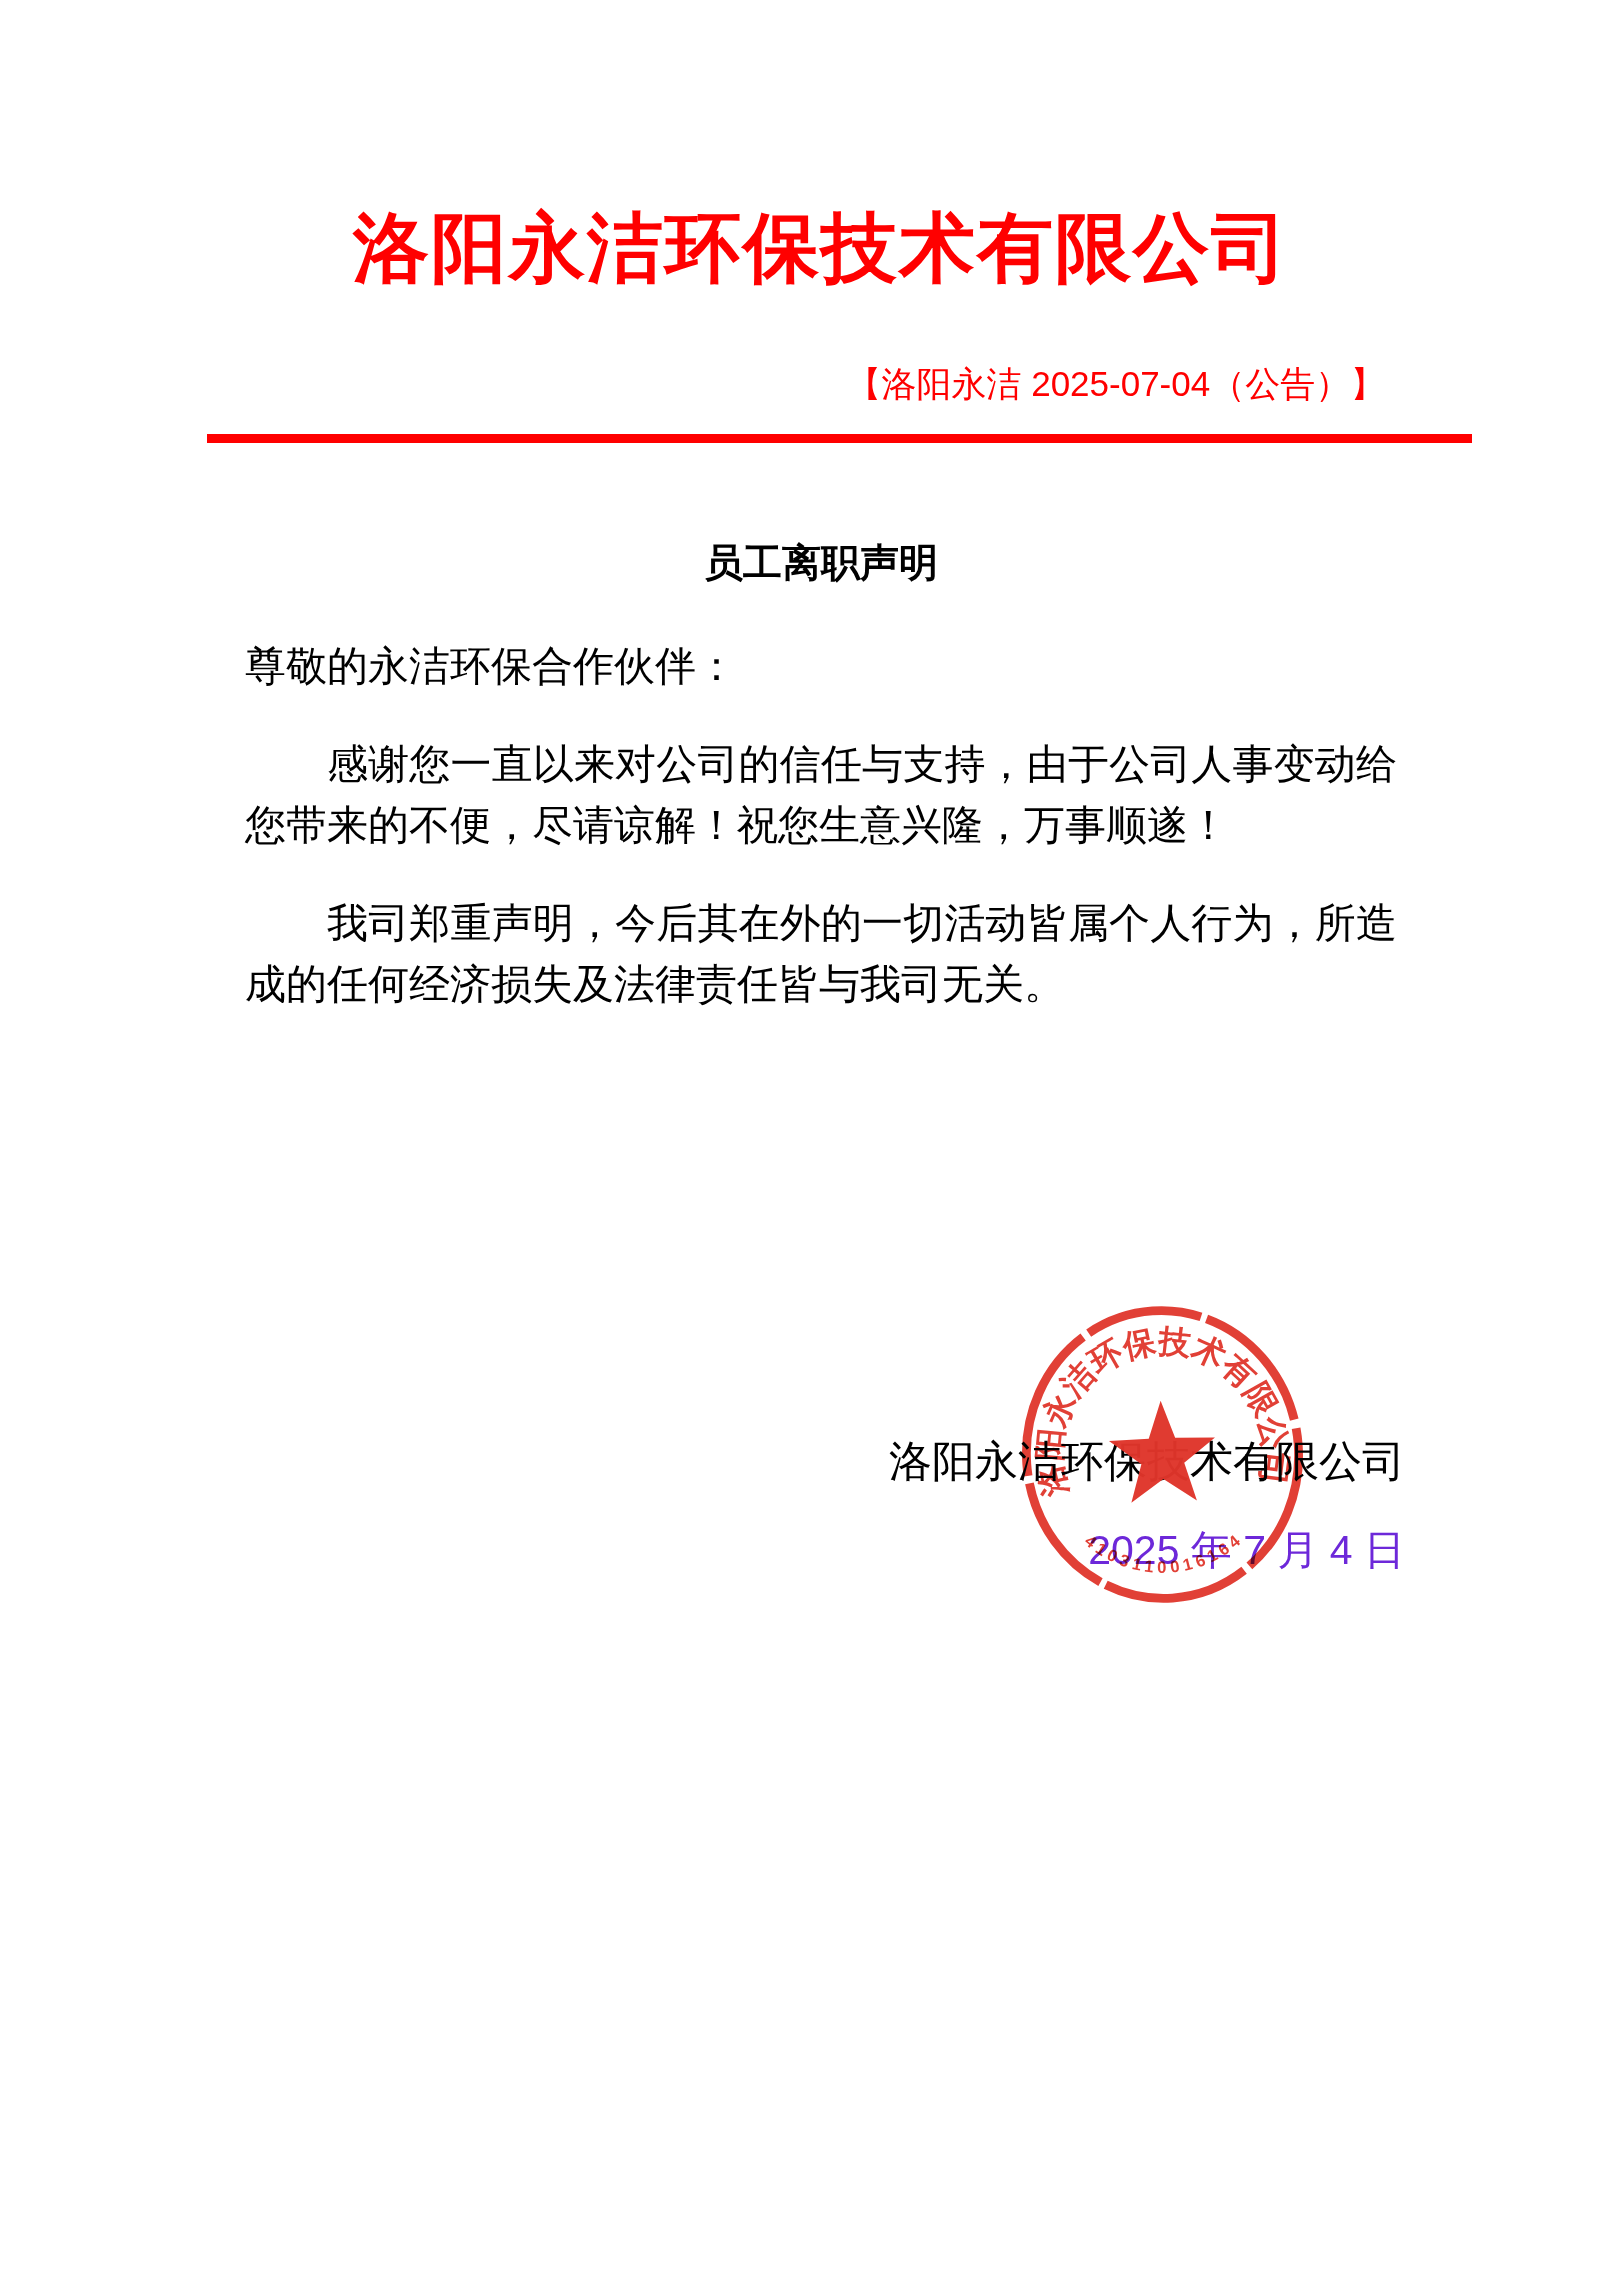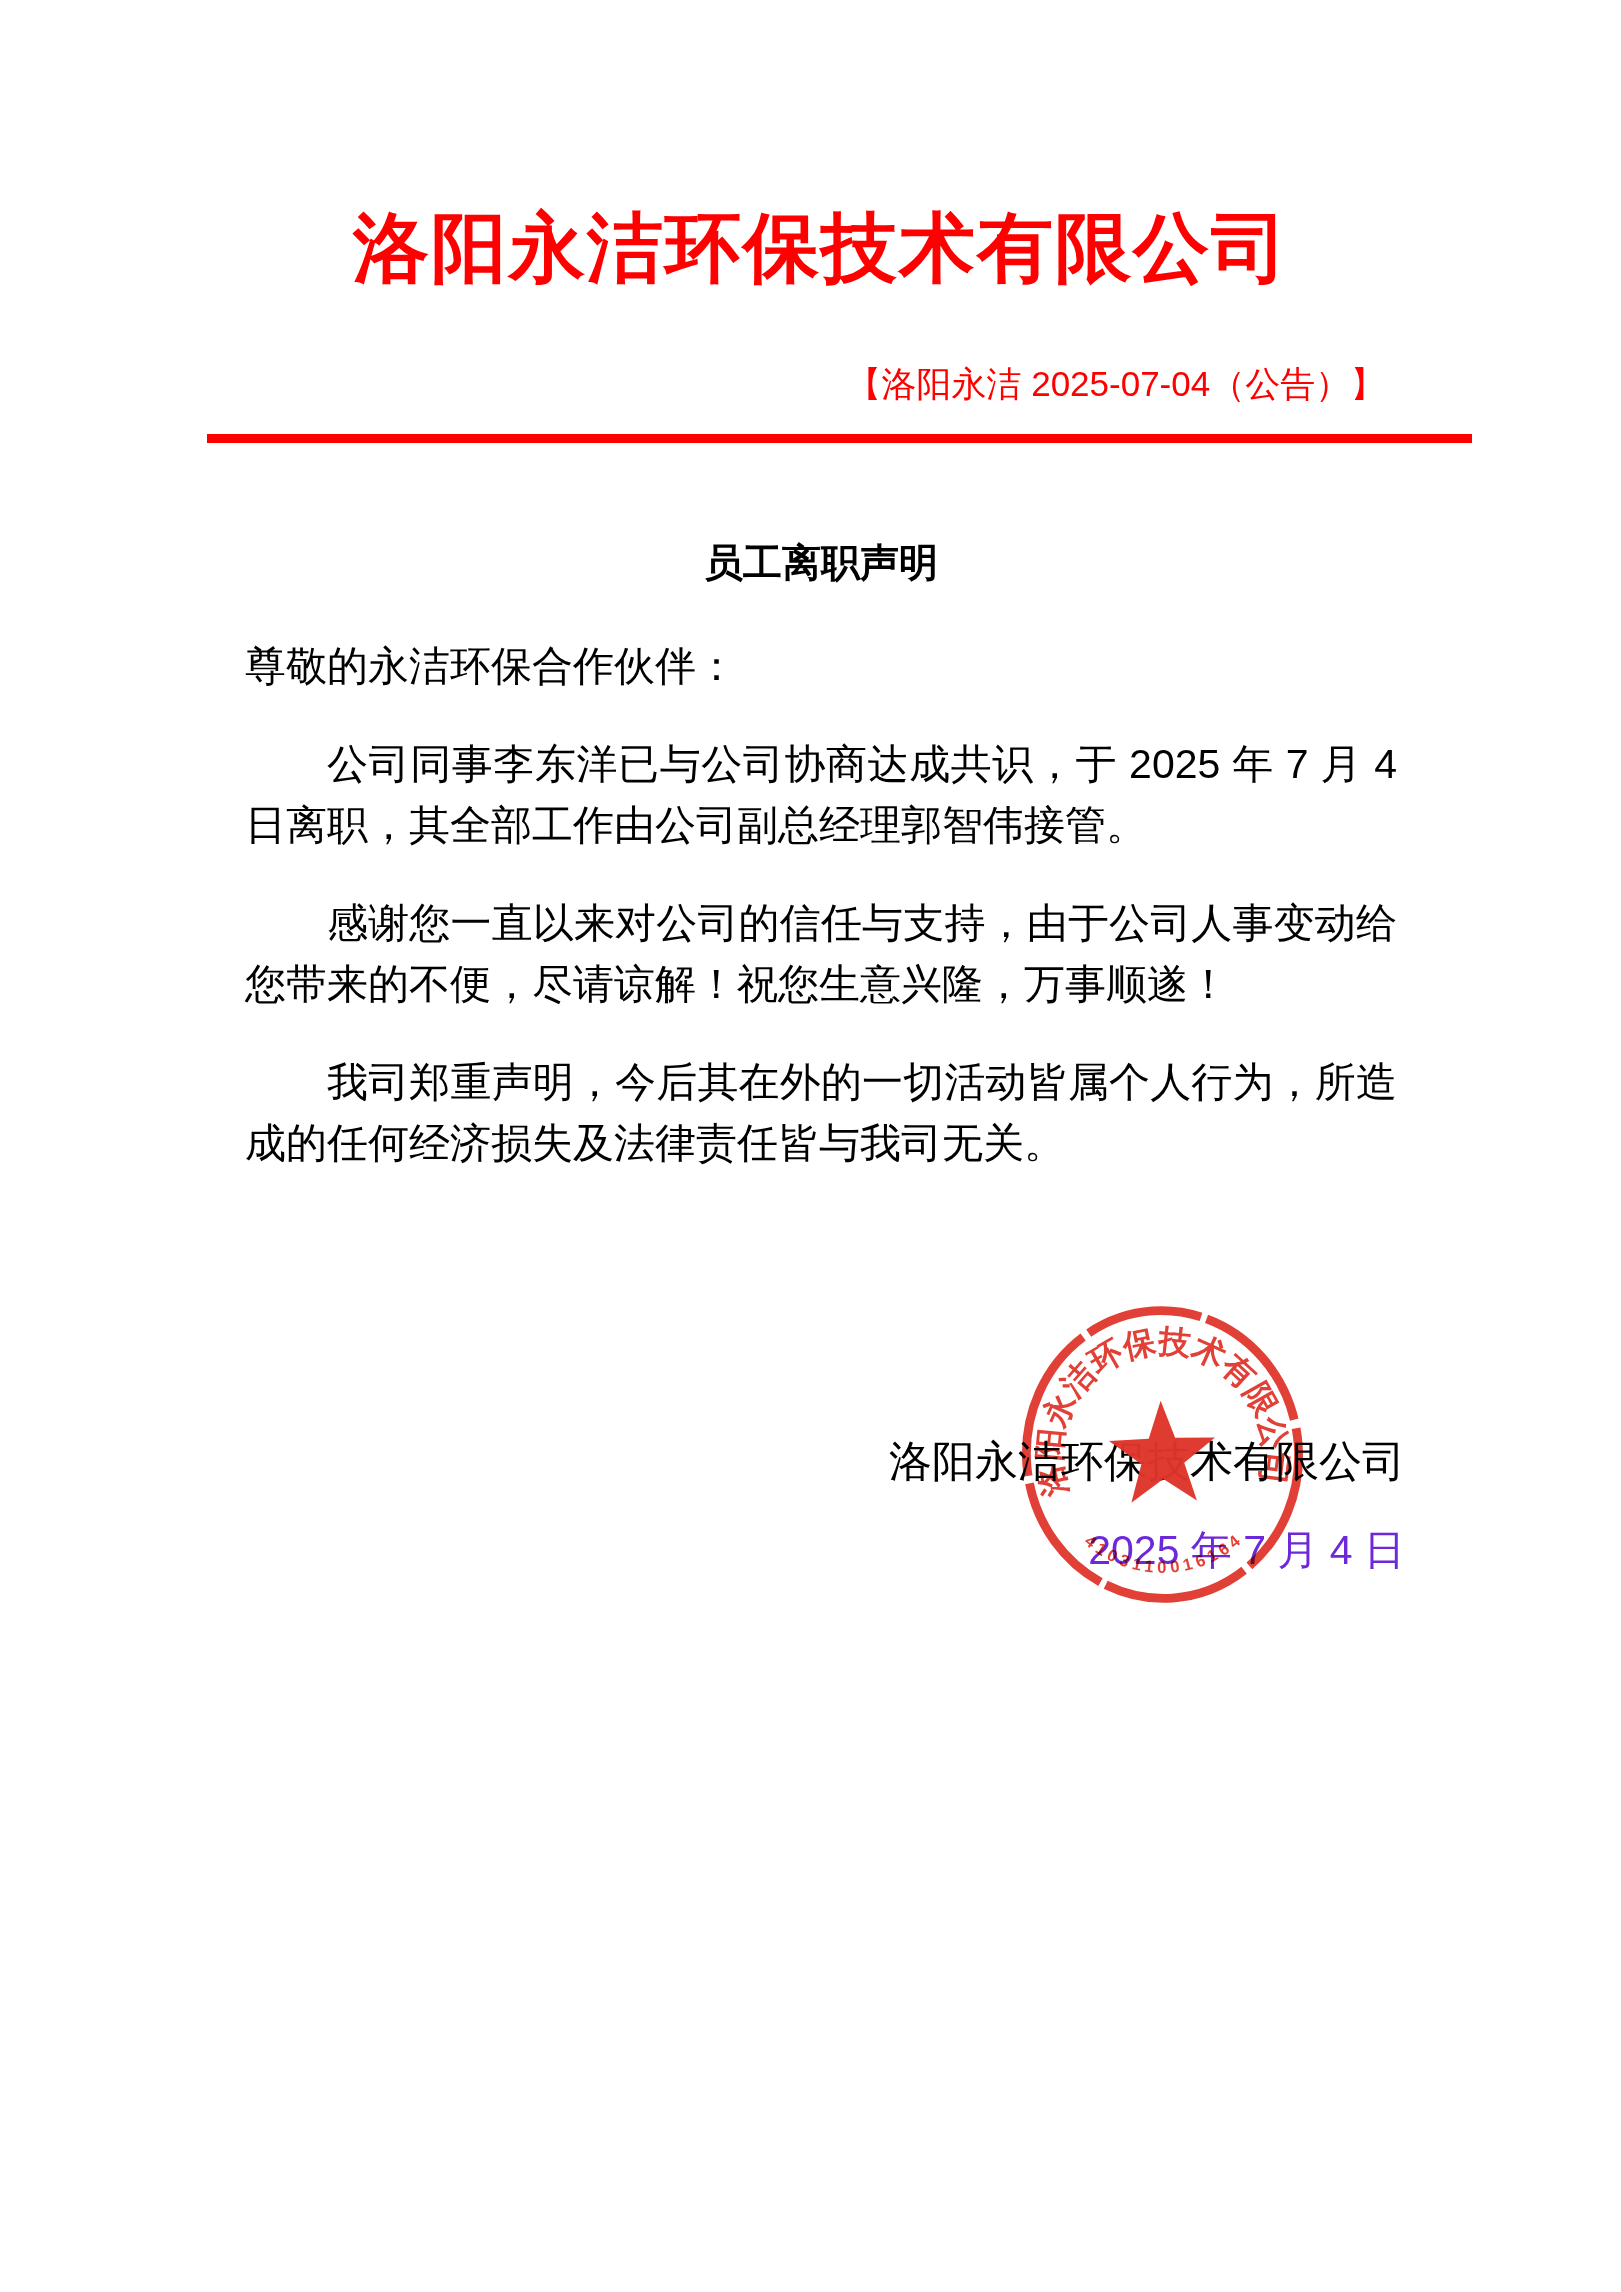--- a/index.html
+++ b/index.html
@@ -78,21 +78,20 @@
     <div class="title">洛阳永洁环保技术有限公司</div>
 
     <div class="doc-number">【洛阳永洁 2025-07-04（公告）】</div>
 
     <div class="rule"></div>
 
     <div class="heading">员工离职声明</div>
 
     <div class="body-text">
       <p class="salutation">尊敬的永洁环保合作伙伴：</p>
-      <p class="para">公司同事李东洋已与公司协商达成共识，于 2025 年 7 月 4 日离职，其全部工作由公司副总经理郭智伟接管。</p>
       <p class="para">感谢您一直以来对公司的信任与支持，由于公司人事变动给您带来的不便，尽请谅解！祝您生意兴隆，万事顺遂！</p>
       <p class="para">我司郑重声明，今后其在外的一切活动皆属个人行为，所造成的任何经济损失及法律责任皆与我司无关。</p>
     </div>
 
     <div class="signature">
       <div class="sig-company">洛阳永洁环保技术有限公司</div>
       <div class="sig-date">2025 年 7 月 4 日</div>
     </div>
 
     <svg class="stamp-svg stamp-ring" viewBox="0 0 330 350" xmlns="http://www.w3.org/2000/svg">

